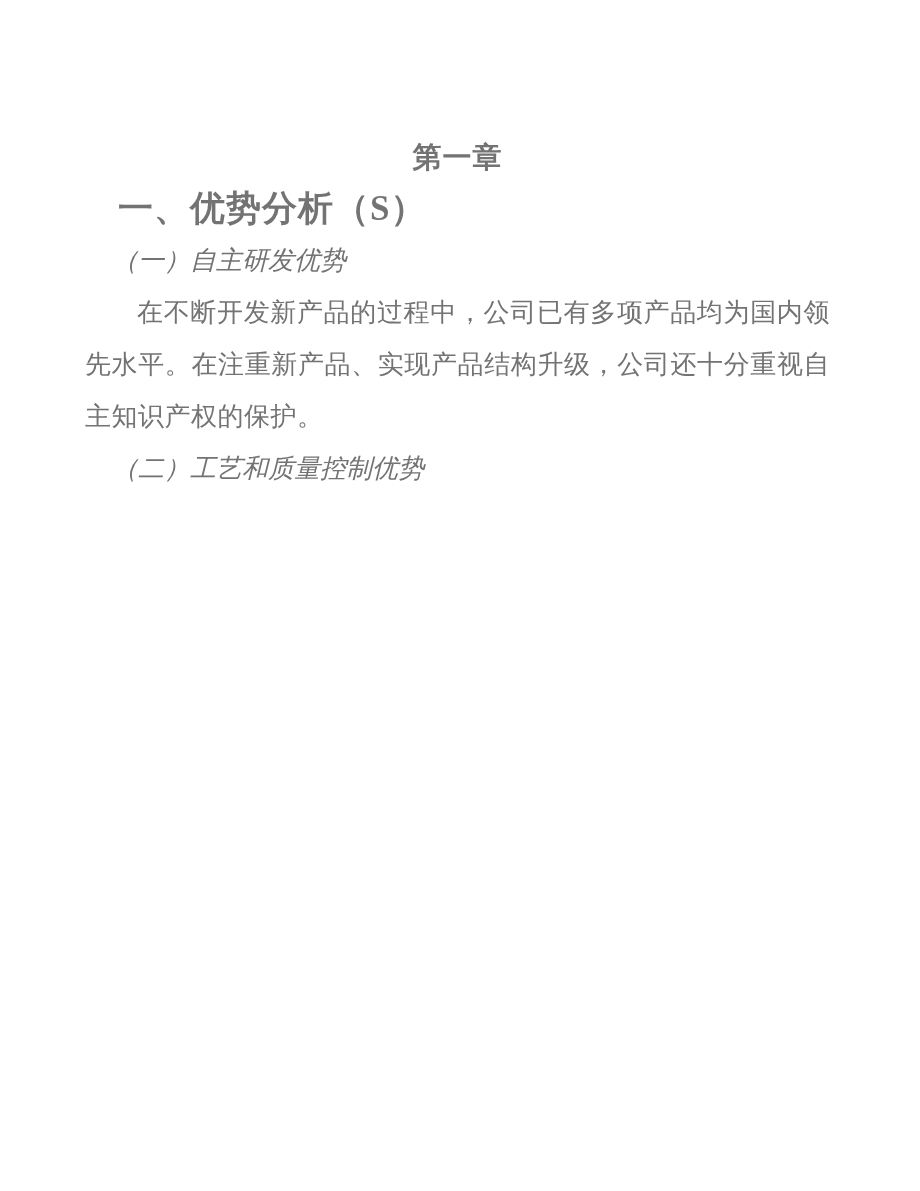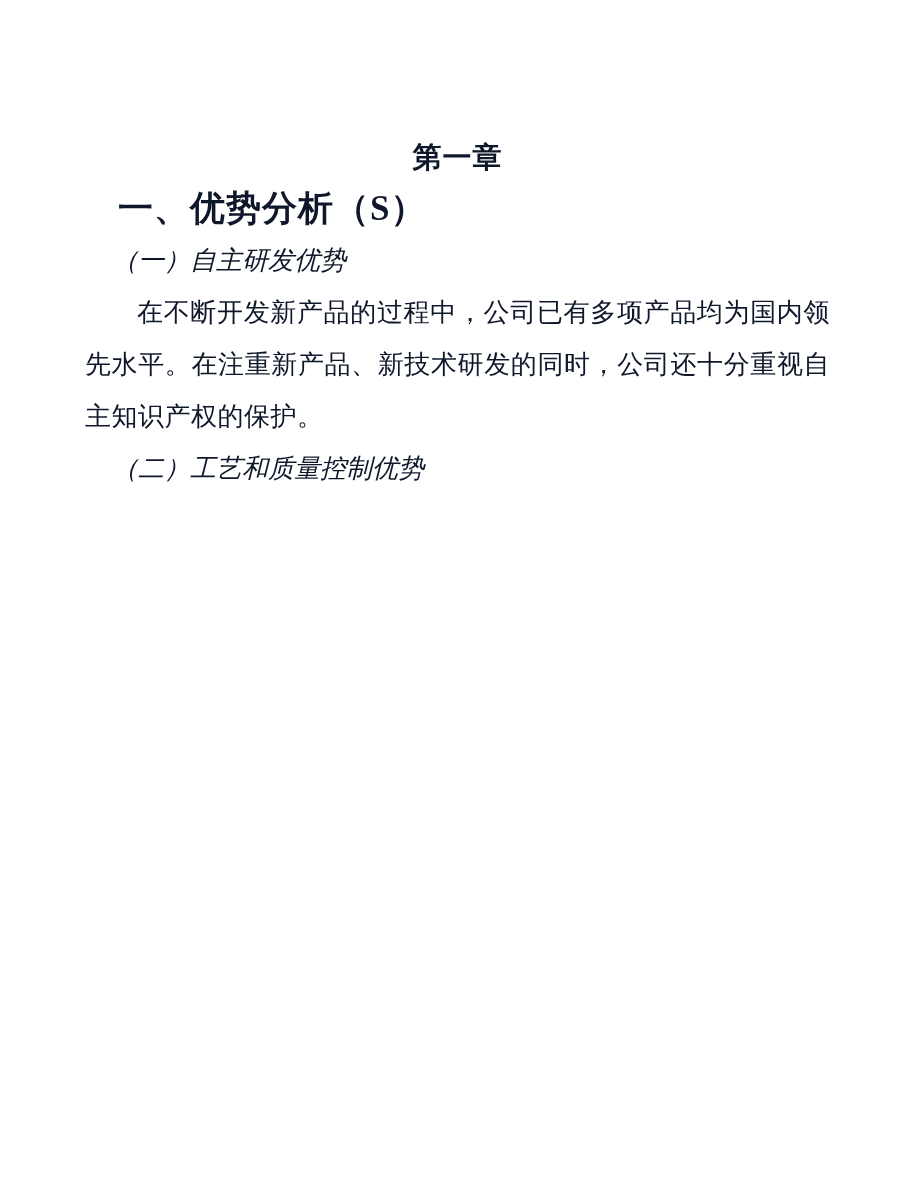--- a/index.html
+++ b/index.html
@@ -8,21 +8,21 @@
     background: #ffffff;
   }
   .page {
     position: relative;
     width: 920px;
     height: 1191px;
     background: #ffffff;
     box-sizing: border-box;
     padding: 131px 90px 0 85px;
     font-family: "Liberation Serif", "DejaVu Serif", serif;
-    color: #0f172a;
+    color: #737373;
     overflow: hidden;
   }
   .chapter-title {
     font-size: 29px;
     font-weight: 700;
     text-align: center;
     line-height: 52px;
     margin: 0;
     letter-spacing: 1px;
   }
@@ -58,17 +58,17 @@
 
 <div class="page">
   <h1 class="chapter-title">第一章</h1>
 
   <h2 class="section-heading">一、优势分析（S）</h2>
 
   <h3 class="subheading">（一）自主研发优势</h3>
 
 
 
-  <p class="para">在不断开发新产品的过程中，公司已有多项产品均为国内领先水平。在注重新产品、新技术研发的同时，公司还十分重视自主知识产权的保护。</p>
+  <p class="para">在不断开发新产品的过程中，公司已有多项产品均为国内领先水平。在注重新产品、实现产品结构升级，公司还十分重视自主知识产权的保护。</p>
 
   <h3 class="subheading">（二）工艺和质量控制优势</h3>
 
 </div>
 
 </body></html>

